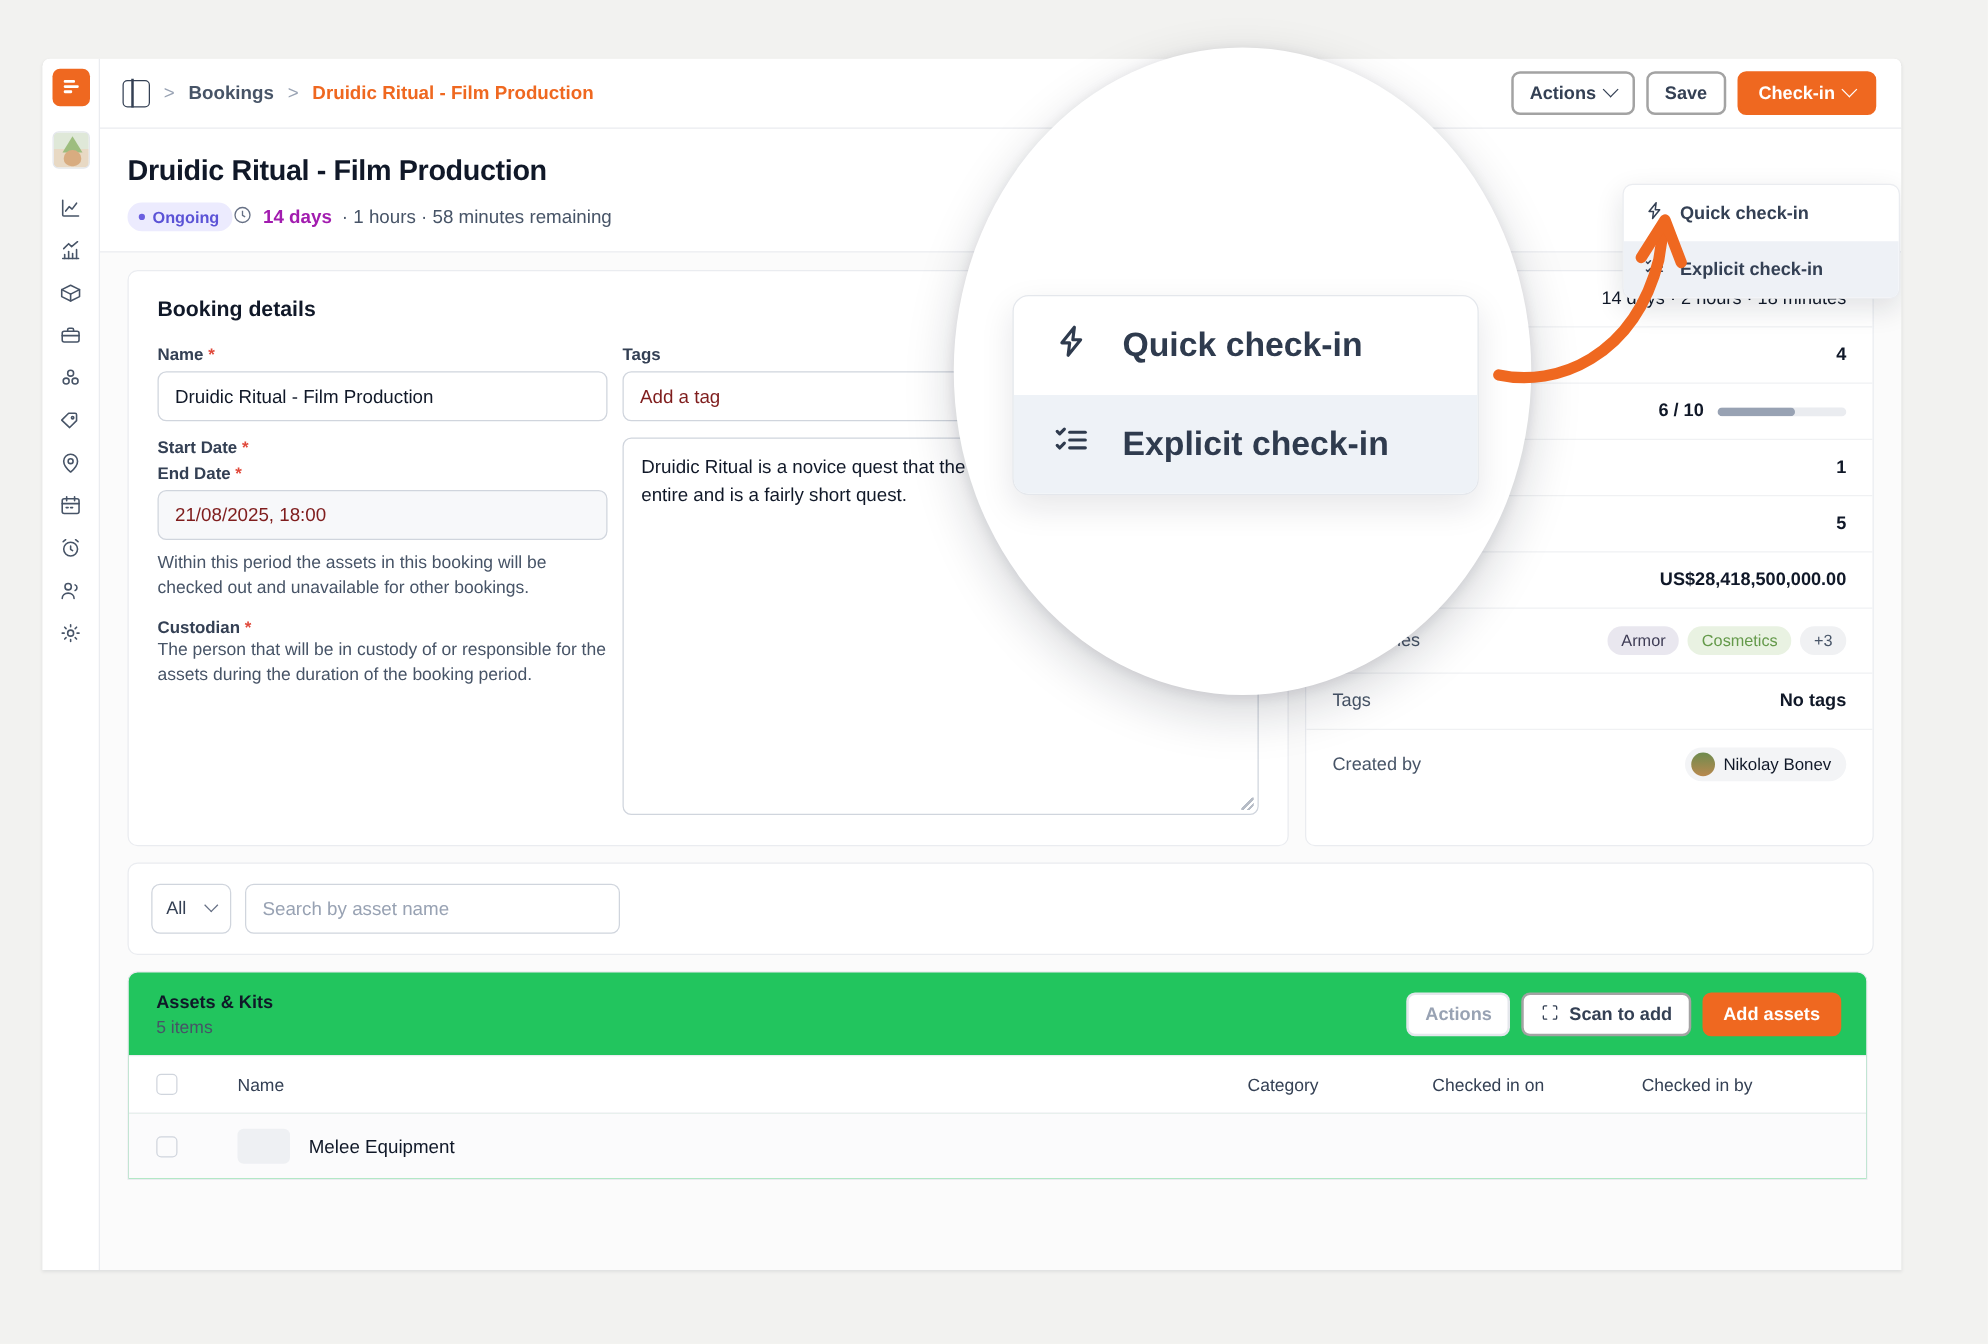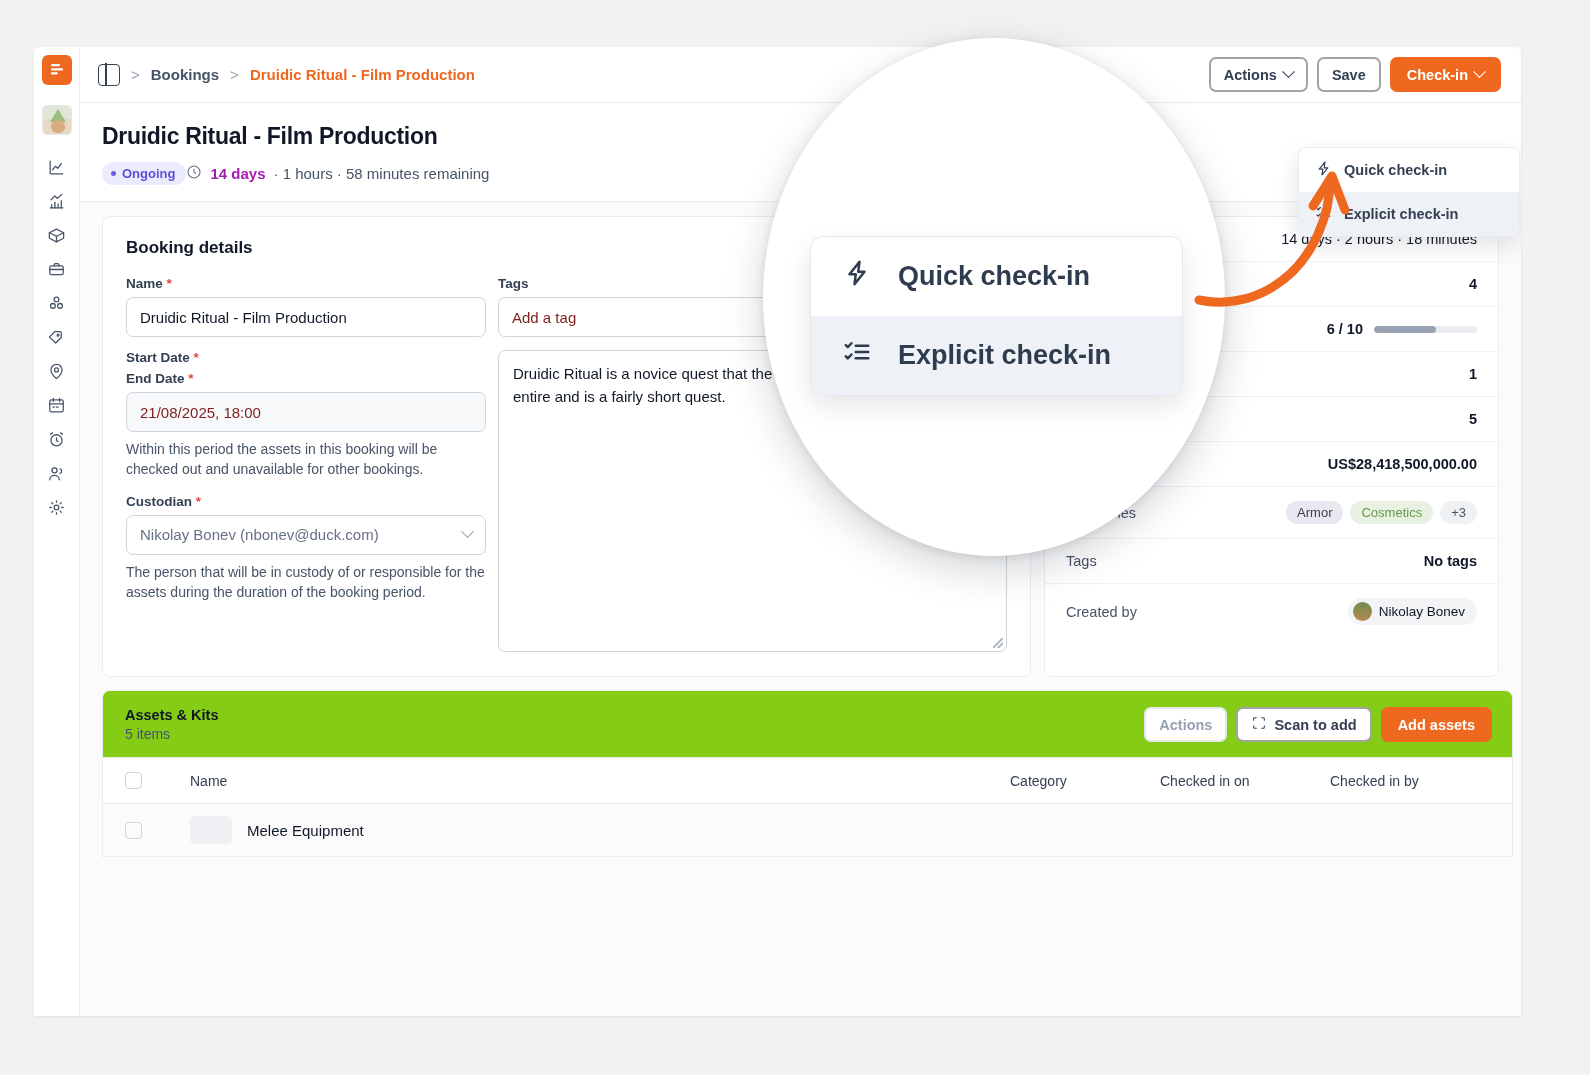--- a/index.html
+++ b/index.html
@@ -300,22 +300,22 @@
   .searchinput {
     width: 300px; height: 40px;
     border:1px solid #d0d5dd; border-radius:7px;
     padding: 0 13px;
     display:flex;align-items:center;
     font-size:15px;color:#98a2b3;
   }
 
   
   .assetscard {
-    margin: 13px 8px 0 22px;
-    background:#84cc16;border:1px solid #eaecf0;border-radius:8px 8px 0 0;
+    margin: 13px 27px 0 22px;
+    background:#22c55e;border:1px solid #eaecf0;border-radius:8px 8px 0 0;
     overflow:hidden;
   }
   .assets-head {
     display:flex;align-items:center;padding:16px 20px 15px 22px;
   }
   .assets-head .t { font-size:14.5px;font-weight:bold;color:#101828; }
   .assets-head .s { font-size:14px;color:#475467;margin-top:3px; }
   .assets-head .sp { flex:1; }
   .btn.ghostdim { color:#98a2b3; border-color:#e4e7ec; }
   .btn.scan svg { width:16px;height:16px;stroke:#344054;fill:none;stroke-width:1.6;stroke-linecap:round;}
@@ -567,24 +567,20 @@
                   <span class="req">*</span>
                 </label>
                 <div class="inp ph">21/08/2025, 18:00</div>
 
                 <div class="help">Within this period the assets in this booking will be checked out and unavailable for other bookings.</div>
 
                 <label class="fl">
                   <span>Custodian</span>
                   <span class="req">*</span>
                 </label>
-                <div class="inp select">
-                  <span>Nikolay Bonev (nbonev@duck.com)</span>
-                  <span class="chev"></span>
-                </div>
 
                 <div class="help">The person that will be in custody of or responsible for the assets during the duration of the booking period.</div>
               </div>
 
               <div class="form-col-b">
                 <label class="fl">Tags</label>
                 <div class="inp ph" style="background:#fff">Add a tag</div>
 
                 <div class="textarea">
                   <span>Druidic Ritual is a novice quest that the Herblore skill. It takes place entire and is a fairly short quest.</span>
@@ -644,20 +640,27 @@
               <span class="rlabel">Created by</span>
               <span class="creator">
                 <i class="av"></i>
                 <span>Nikolay Bonev</span>
               </span>
             </div>
           </div>
 
         </div>
 
+        <div class="searchcard">
+          <div class="sel-all">
+            <span>All</span>
+            <span class="chev"></span>
+          </div>
+          <div class="searchinput">Search by asset name</div>
+        </div>
 
         <div class="assetscard">
           <div class="assets-head">
             <div>
               <div class="t">Assets &amp; Kits</div>
               <div class="s">5 items</div>
             </div>
             <div class="sp"></div>
             <button class="btn ghostdim">
               <span>Actions</span>

